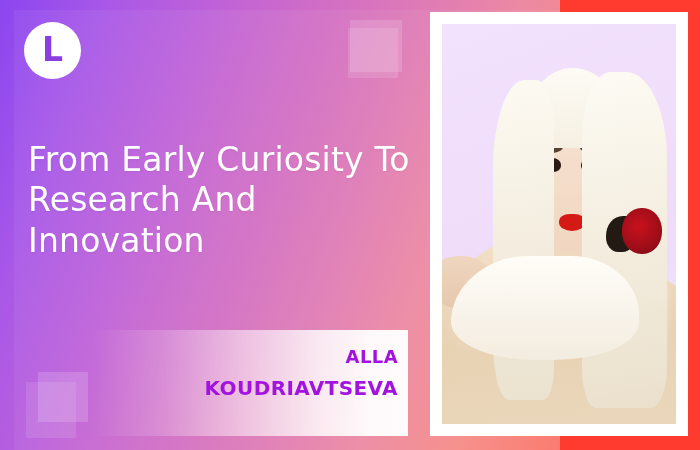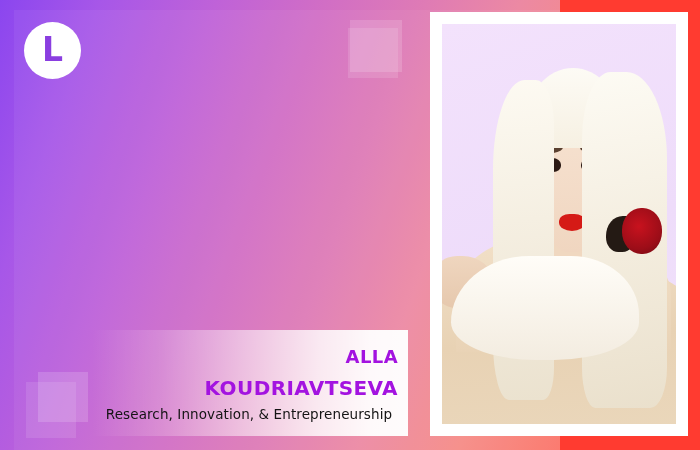--- a/index.html
+++ b/index.html
@@ -289,25 +289,25 @@
     <div class="deco deco-tr-a"></div>
     <div class="deco deco-tr-b"></div>
     <div class="deco deco-bl-a"></div>
     <div class="deco deco-bl-b"></div>
   </div>
 
   <div class="logo">
     <span class="logo-letter">L</span>
   </div>
 
+  <div class="headline">From Early Curiosity To Research And Innovation</div>
 
   <div class="nameplate">
     <div class="name-line name-first">Alla</div>
     <div class="name-line name-last">Koudriavtseva</div>
-    <div class="name-sub">Research, Innovation, &amp; Entrepreneurship</div>
   </div>
 
   <div class="photo-block"></div>
 
   <div class="photo-frame">
     <div class="photo">
       <div class="ph-bg"></div>
       <div class="ph-dress"></div>
       <div class="ph-shoulder"></div>
       <div class="ph-neck"></div>

